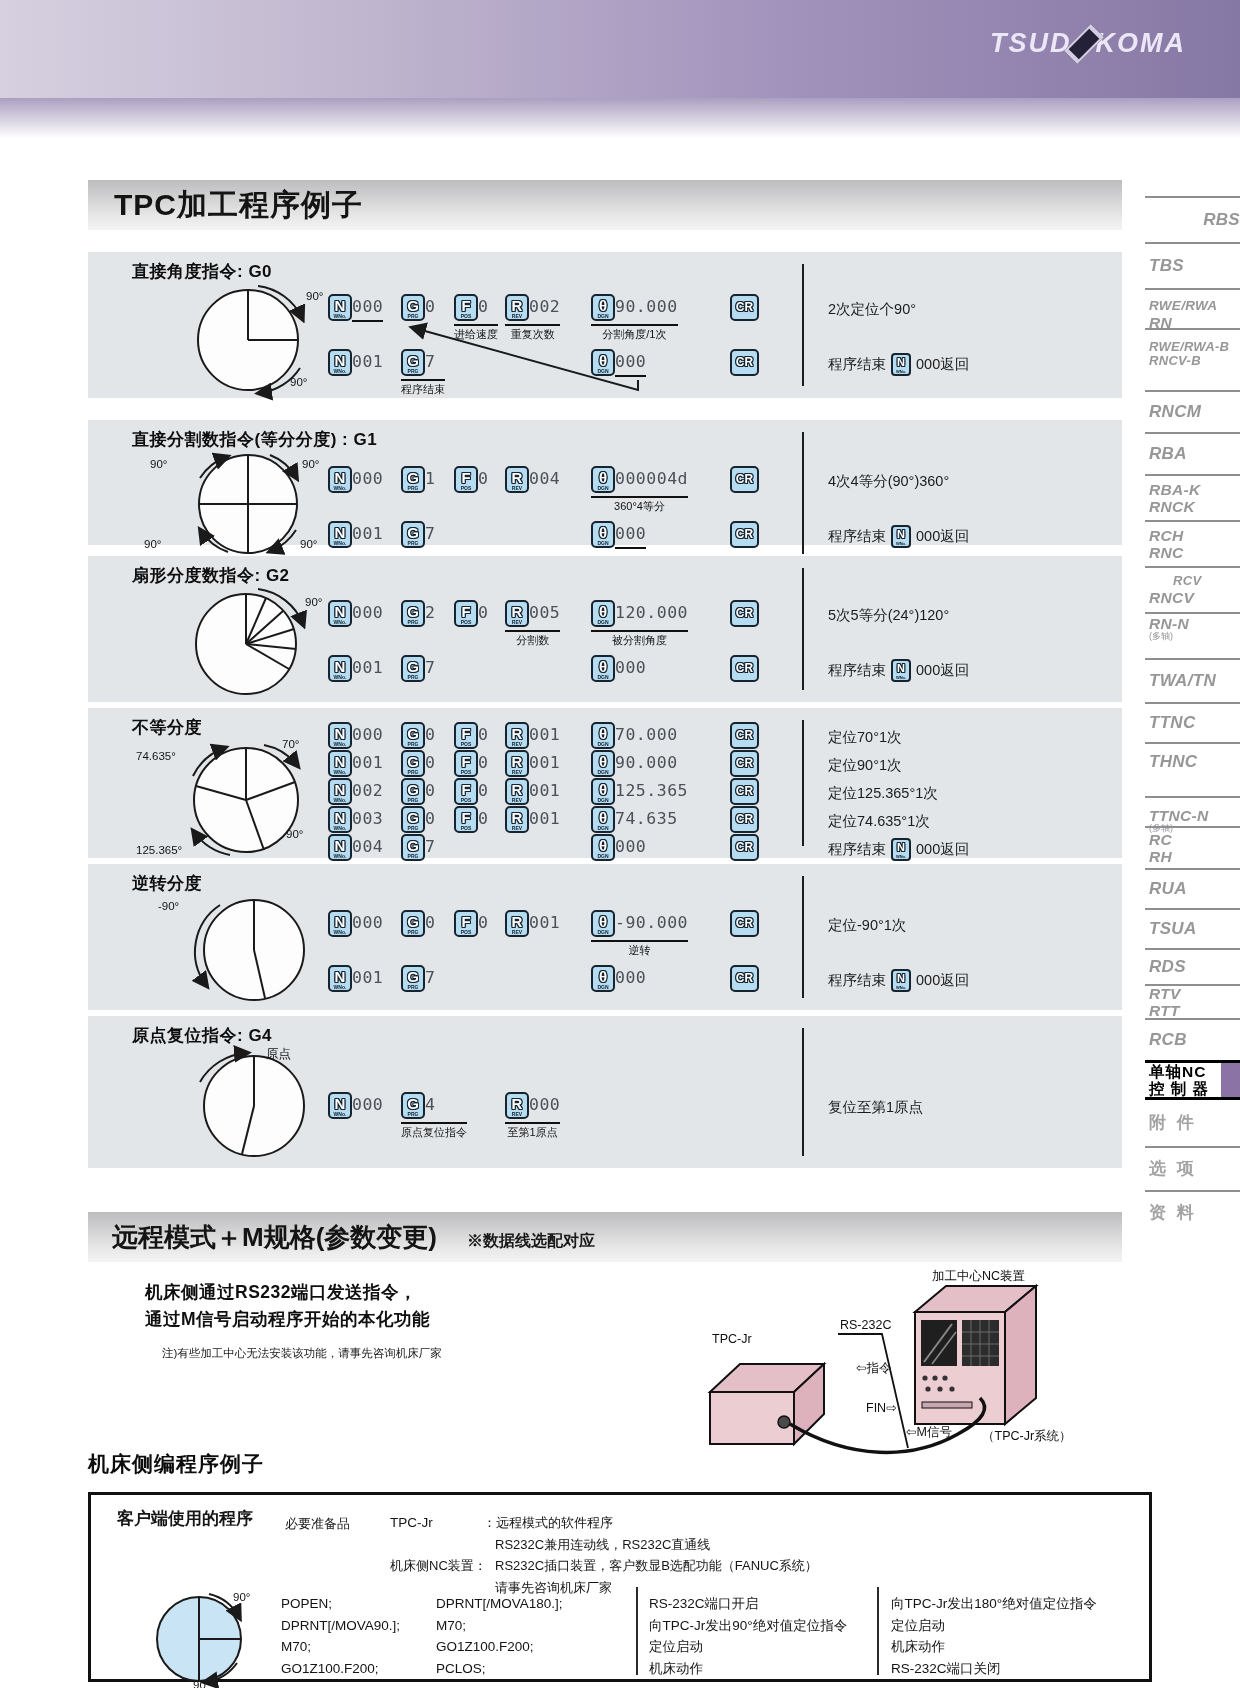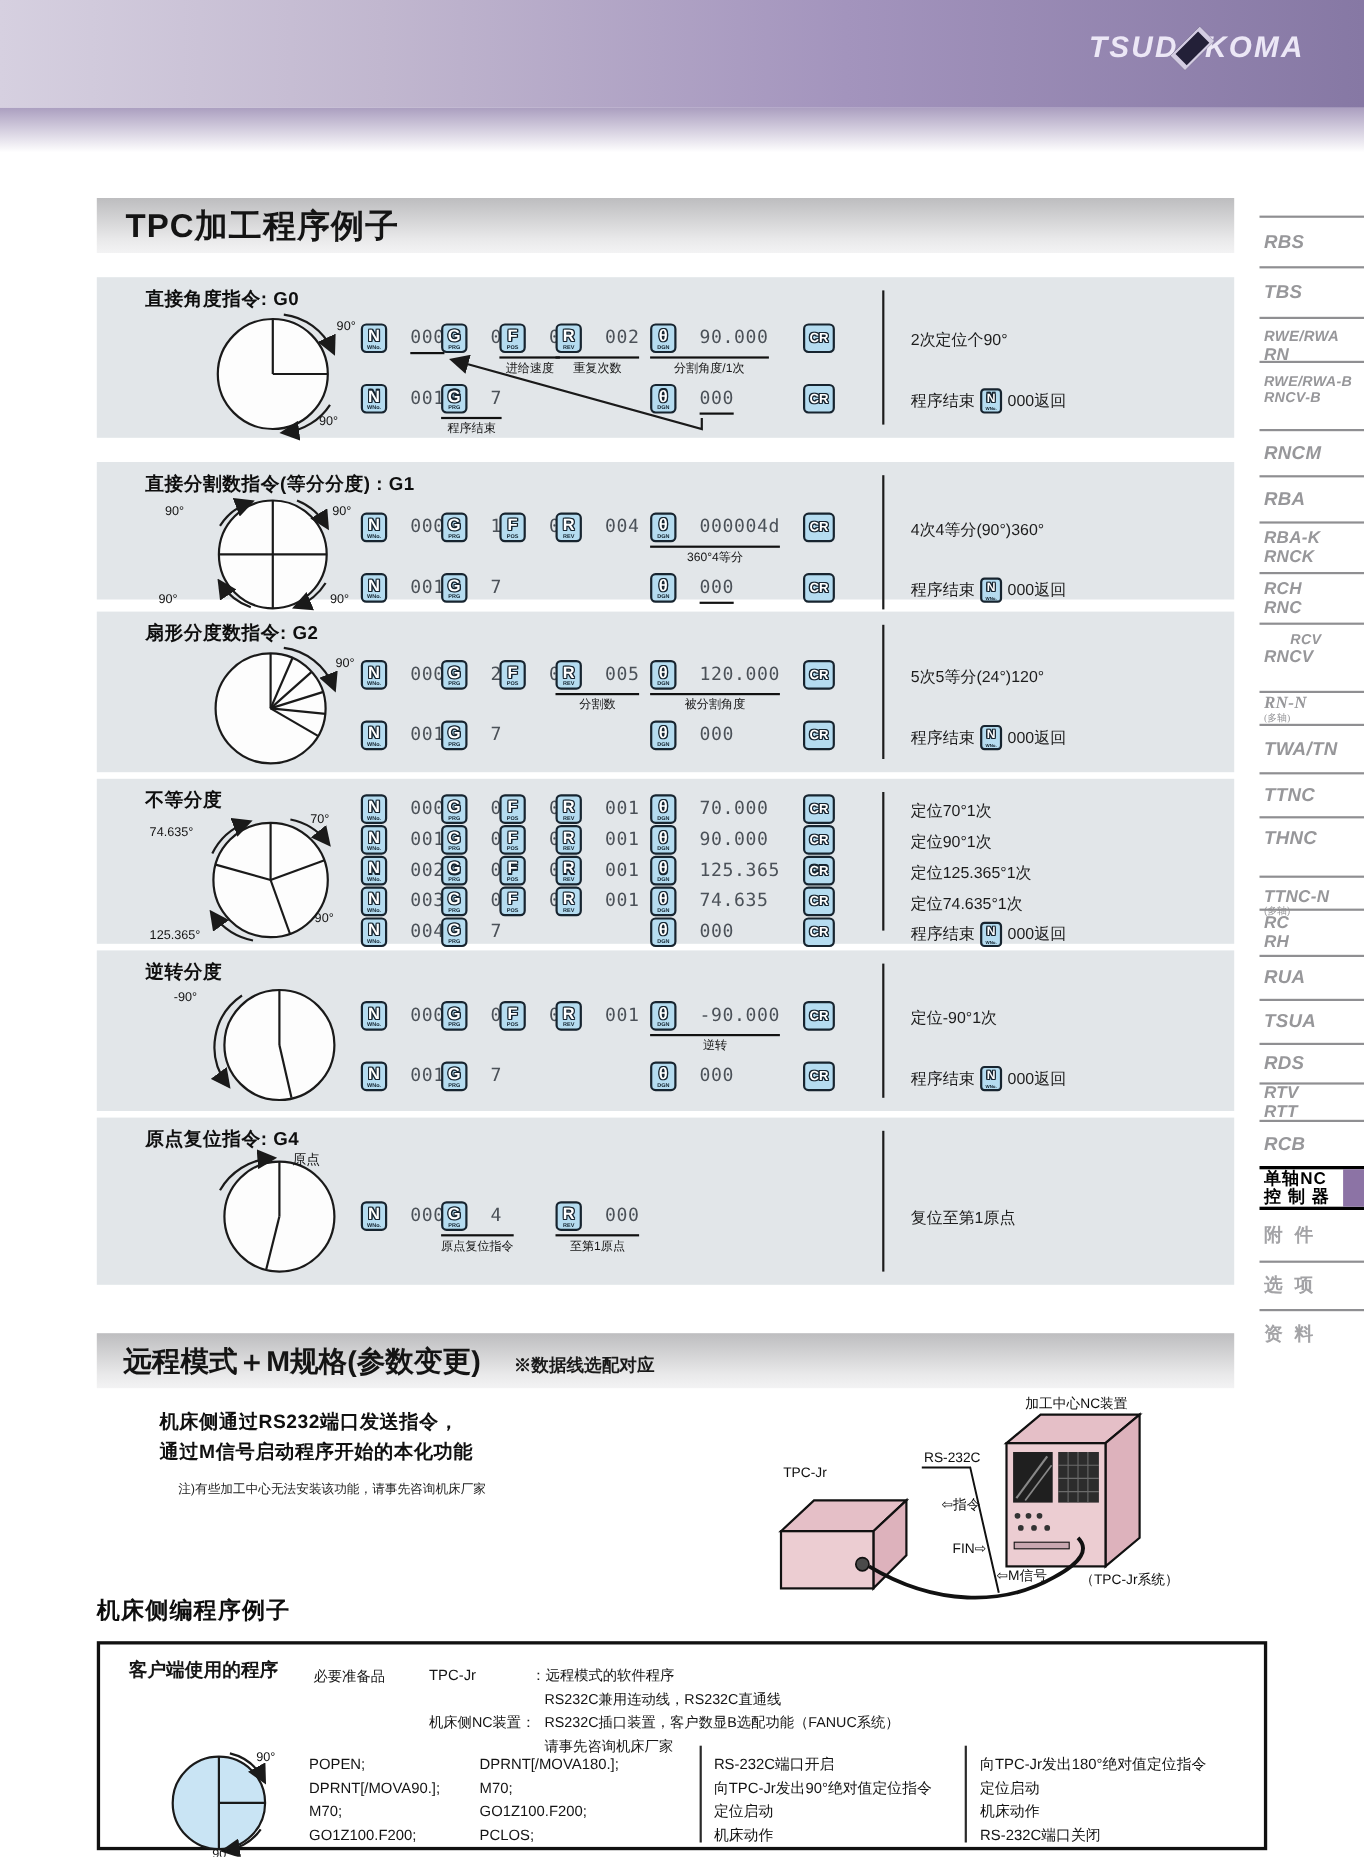--- a/index.html
+++ b/index.html
@@ -36,21 +36,21 @@
 .sec-div{position:absolute;left:714px;top:12px;width:2px;background:#1c1c1c}
 .prog{position:absolute;left:240px;top:0;width:452px;height:100%}
 .prow{position:absolute;height:34px;width:452px}
 .tok{position:absolute;top:0;display:flex;flex-direction:column;align-items:stretch}
 .tline{display:flex;align-items:flex-start}
 .key{position:relative;width:24px;height:27px;background:#b5dcf0;border:2px solid #17242f;border-radius:5px;
  display:flex;justify-content:center;flex:0 0 auto}
 .kl{font-size:15px;font-weight:bold;color:#fff;line-height:1.3;
  text-shadow:-1px -1px 0 #17242f,1px -1px 0 #17242f,-1px 1px 0 #17242f,1px 1px 0 #17242f,-1px 0 0 #17242f,1px 0 0 #17242f,0 -1px 0 #17242f,0 1px 0 #17242f}
 .ks{position:absolute;bottom:0;left:0;right:0;text-align:center;font-size:5px;font-weight:bold;color:#10202c;line-height:1}
-.val{font-family:"DejaVu Sans Mono",monospace;font-size:16.5px;color:#4b5158;margin-left:21px;letter-spacing:0.5px;line-height:26px}
+.val{font-family:"DejaVu Sans Mono",monospace;font-size:16.5px;color:#4b5158;margin-left:0;letter-spacing:0.5px;line-height:26px}
 .val.ul{border-bottom:2.5px solid #111}
 .key.crq{width:29px}
 .key.crq .kl{font-size:12px;margin-top:4px}
 .tlabel{margin-top:3px;border-top:2.5px solid #111;padding-top:1px;font-size:11px;color:#141414;white-space:nowrap;text-align:center}
 .desc{position:absolute;left:740px;width:292px;font-size:14.5px;color:#1c1c1c;display:flex;align-items:center;gap:5px;height:26px;white-space:nowrap}
 .mini{position:relative;width:20px;height:23px;background:#b5dcf0;border:2px solid #17242f;border-radius:4px;display:flex;justify-content:center;flex:0 0 auto}
 .mini .kl{font-size:11px}
 .mini .ks{font-size:4px}
 .arrow-svg{position:absolute;left:240px;top:0;pointer-events:none}
 
@@ -1037,21 +1037,21 @@
       </div>
     <div class="mt-lines" style="left:800px;top:98px">
         <div>向TPC-Jr发出180°绝对值定位指令</div>
         <div>定位启动</div>
         <div>机床动作</div>
         <div>RS-232C端口关闭</div>
       </div>
   </div>
 
   <div class="sidebar" id="sidebar">
-      <div class="sb-item" style="top: 196px; height: 46px;">
+      <div class="sb-item" style="top: 196px; height: 46px; text-align: right;">
         <div class="ln" style="font-size: 17px;">RBS</div>
       </div>
       <div class="sb-item" style="top: 242px; height: 46px;">
         <div class="ln" style="font-size: 17px;">TBS</div>
       </div>
       <div class="sb-item" style="top: 288px; height: 52px;">
         <div class="ln" style="font-size: 13.5px;">RWE/RWA</div>
         <div class="ln" style="font-size: 15.5px;">RN</div>
       </div>
       <div class="sb-item" style="top: 328px; height: 50px;">
@@ -1069,21 +1069,21 @@
         <div class="ln" style="font-size: 15.5px;">RNCK</div>
       </div>
       <div class="sb-item" style="top: 520px; height: 46px;">
         <div class="ln" style="font-size: 15.5px;">RCH</div>
         <div class="ln" style="font-size: 15.5px;">RNC</div>
       </div>
       <div class="sb-item" style="top: 566px; height: 46px;">
         <div class="ln" style="font-size: 13px; margin-left: 24px;">RCV</div>
         <div class="ln" style="font-size: 15.5px;">RNCV</div>
       </div>
-      <div class="sb-item" style="top: 628px; height: 30px; font-family: Liberation Serif, serif;">
+      <div class="sb-item" style="top: 612px; height: 30px;">
         <div class="ln" style="font-size: 15.5px;">RN-N</div>
         <div class="note">(多轴)</div>
       </div>
       <div class="sb-item" style="top: 658px; height: 44px;">
         <div class="ln" style="font-size: 17px;">TWA/TN</div>
       </div>
       <div class="sb-item" style="top: 702px; height: 40px;">
         <div class="ln" style="font-size: 17px;">TTNC</div>
       </div>
       <div class="sb-item" style="top: 742px; height: 38px;">

